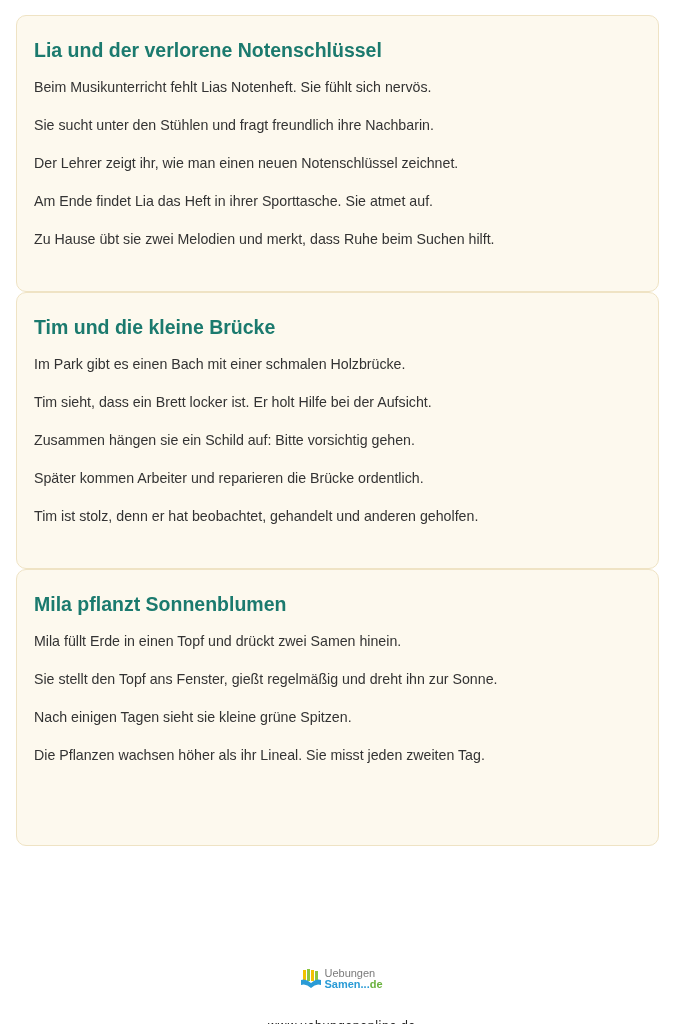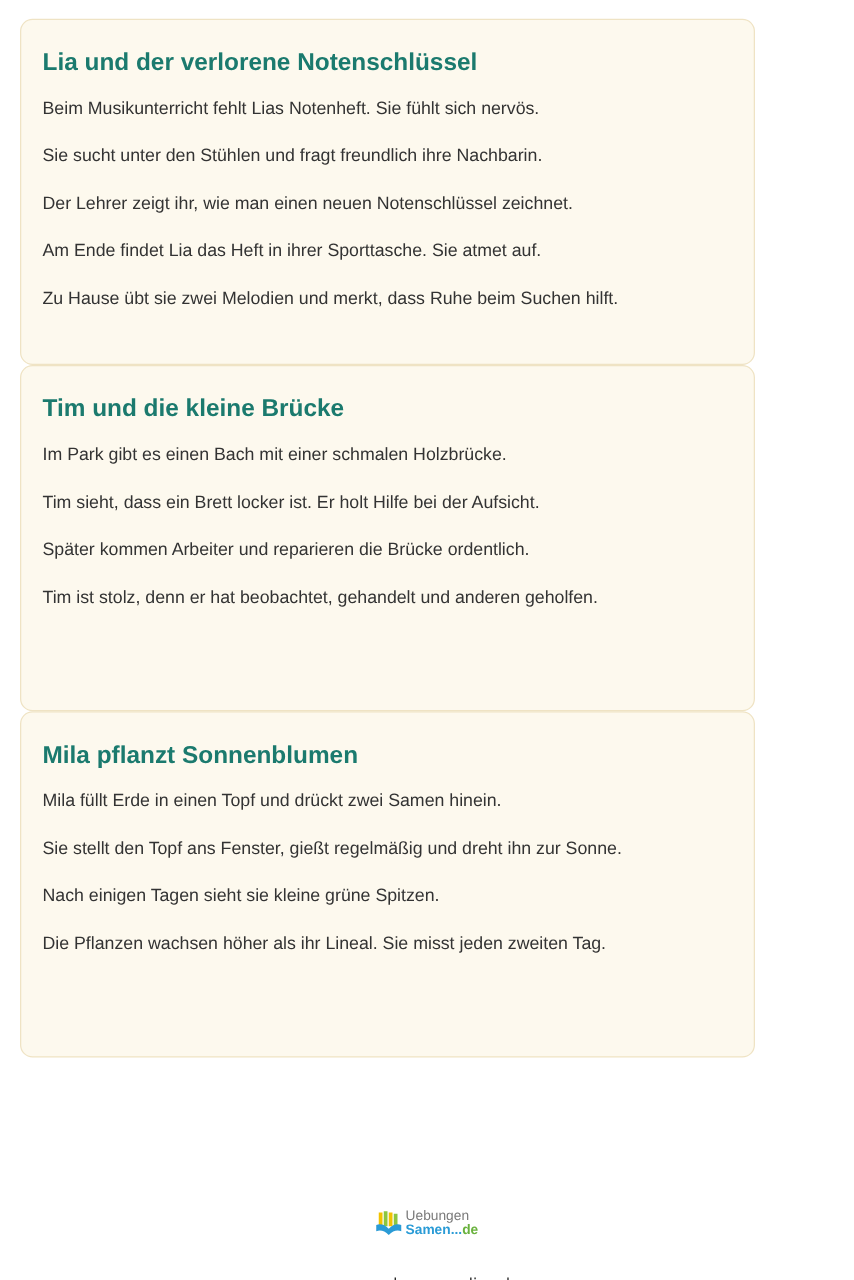--- a/index.html
+++ b/index.html
@@ -1,17 +1,17 @@
 <!DOCTYPE html>
 <html><head>
 <meta charset="utf-8">
 <style>
   html, body { margin: 0; padding: 0; background: #ffffff; }
   body { width: 683px; height: 1024px; position: relative; overflow: hidden; font-family: "Liberation Sans", sans-serif; }
-  .stories { position: absolute; left: 16px; top: 15px; width: 588px; }
+  .stories { position: absolute; left: 16px; top: 15px; width: 643px; }
   .card {
     box-sizing: border-box;
     height: 277px;
     background: #fdf9ee;
     border: 1px solid #efe3c4;
     border-radius: 10px;
     padding: 22px 18px 0 17px;
   }
   .card-title {
     margin: 0;
@@ -51,20 +51,21 @@
       <p class="line">Der Lehrer zeigt ihr, wie man einen neuen Notenschlüssel zeichnet.</p>
       <p class="line">Am Ende findet Lia das Heft in ihrer Sporttasche. Sie atmet auf.</p>
       <p class="line">Zu Hause übt sie zwei Melodien und merkt, dass Ruhe beim Suchen hilft.</p>
     </div>
   </section>
   <section class="card">
     <h2 class="card-title">Tim und die kleine Brücke</h2>
     <div class="lines">
       <p class="line">Im Park gibt es einen Bach mit einer schmalen Holzbrücke.</p>
       <p class="line">Tim sieht, dass ein Brett locker ist. Er holt Hilfe bei der Aufsicht.</p>
+      <p class="line">Zusammen hängen sie ein Schild auf: Bitte vorsichtig gehen.</p>
       <p class="line">Später kommen Arbeiter und reparieren die Brücke ordentlich.</p>
       <p class="line">Tim ist stolz, denn er hat beobachtet, gehandelt und anderen geholfen.</p>
     </div>
   </section>
   <section class="card">
     <h2 class="card-title">Mila pflanzt Sonnenblumen</h2>
     <div class="lines">
       <p class="line">Mila füllt Erde in einen Topf und drückt zwei Samen hinein.</p>
       <p class="line">Sie stellt den Topf ans Fenster, gießt regelmäßig und dreht ihn zur Sonne.</p>
       <p class="line">Nach einigen Tagen sieht sie kleine grüne Spitzen.</p>

